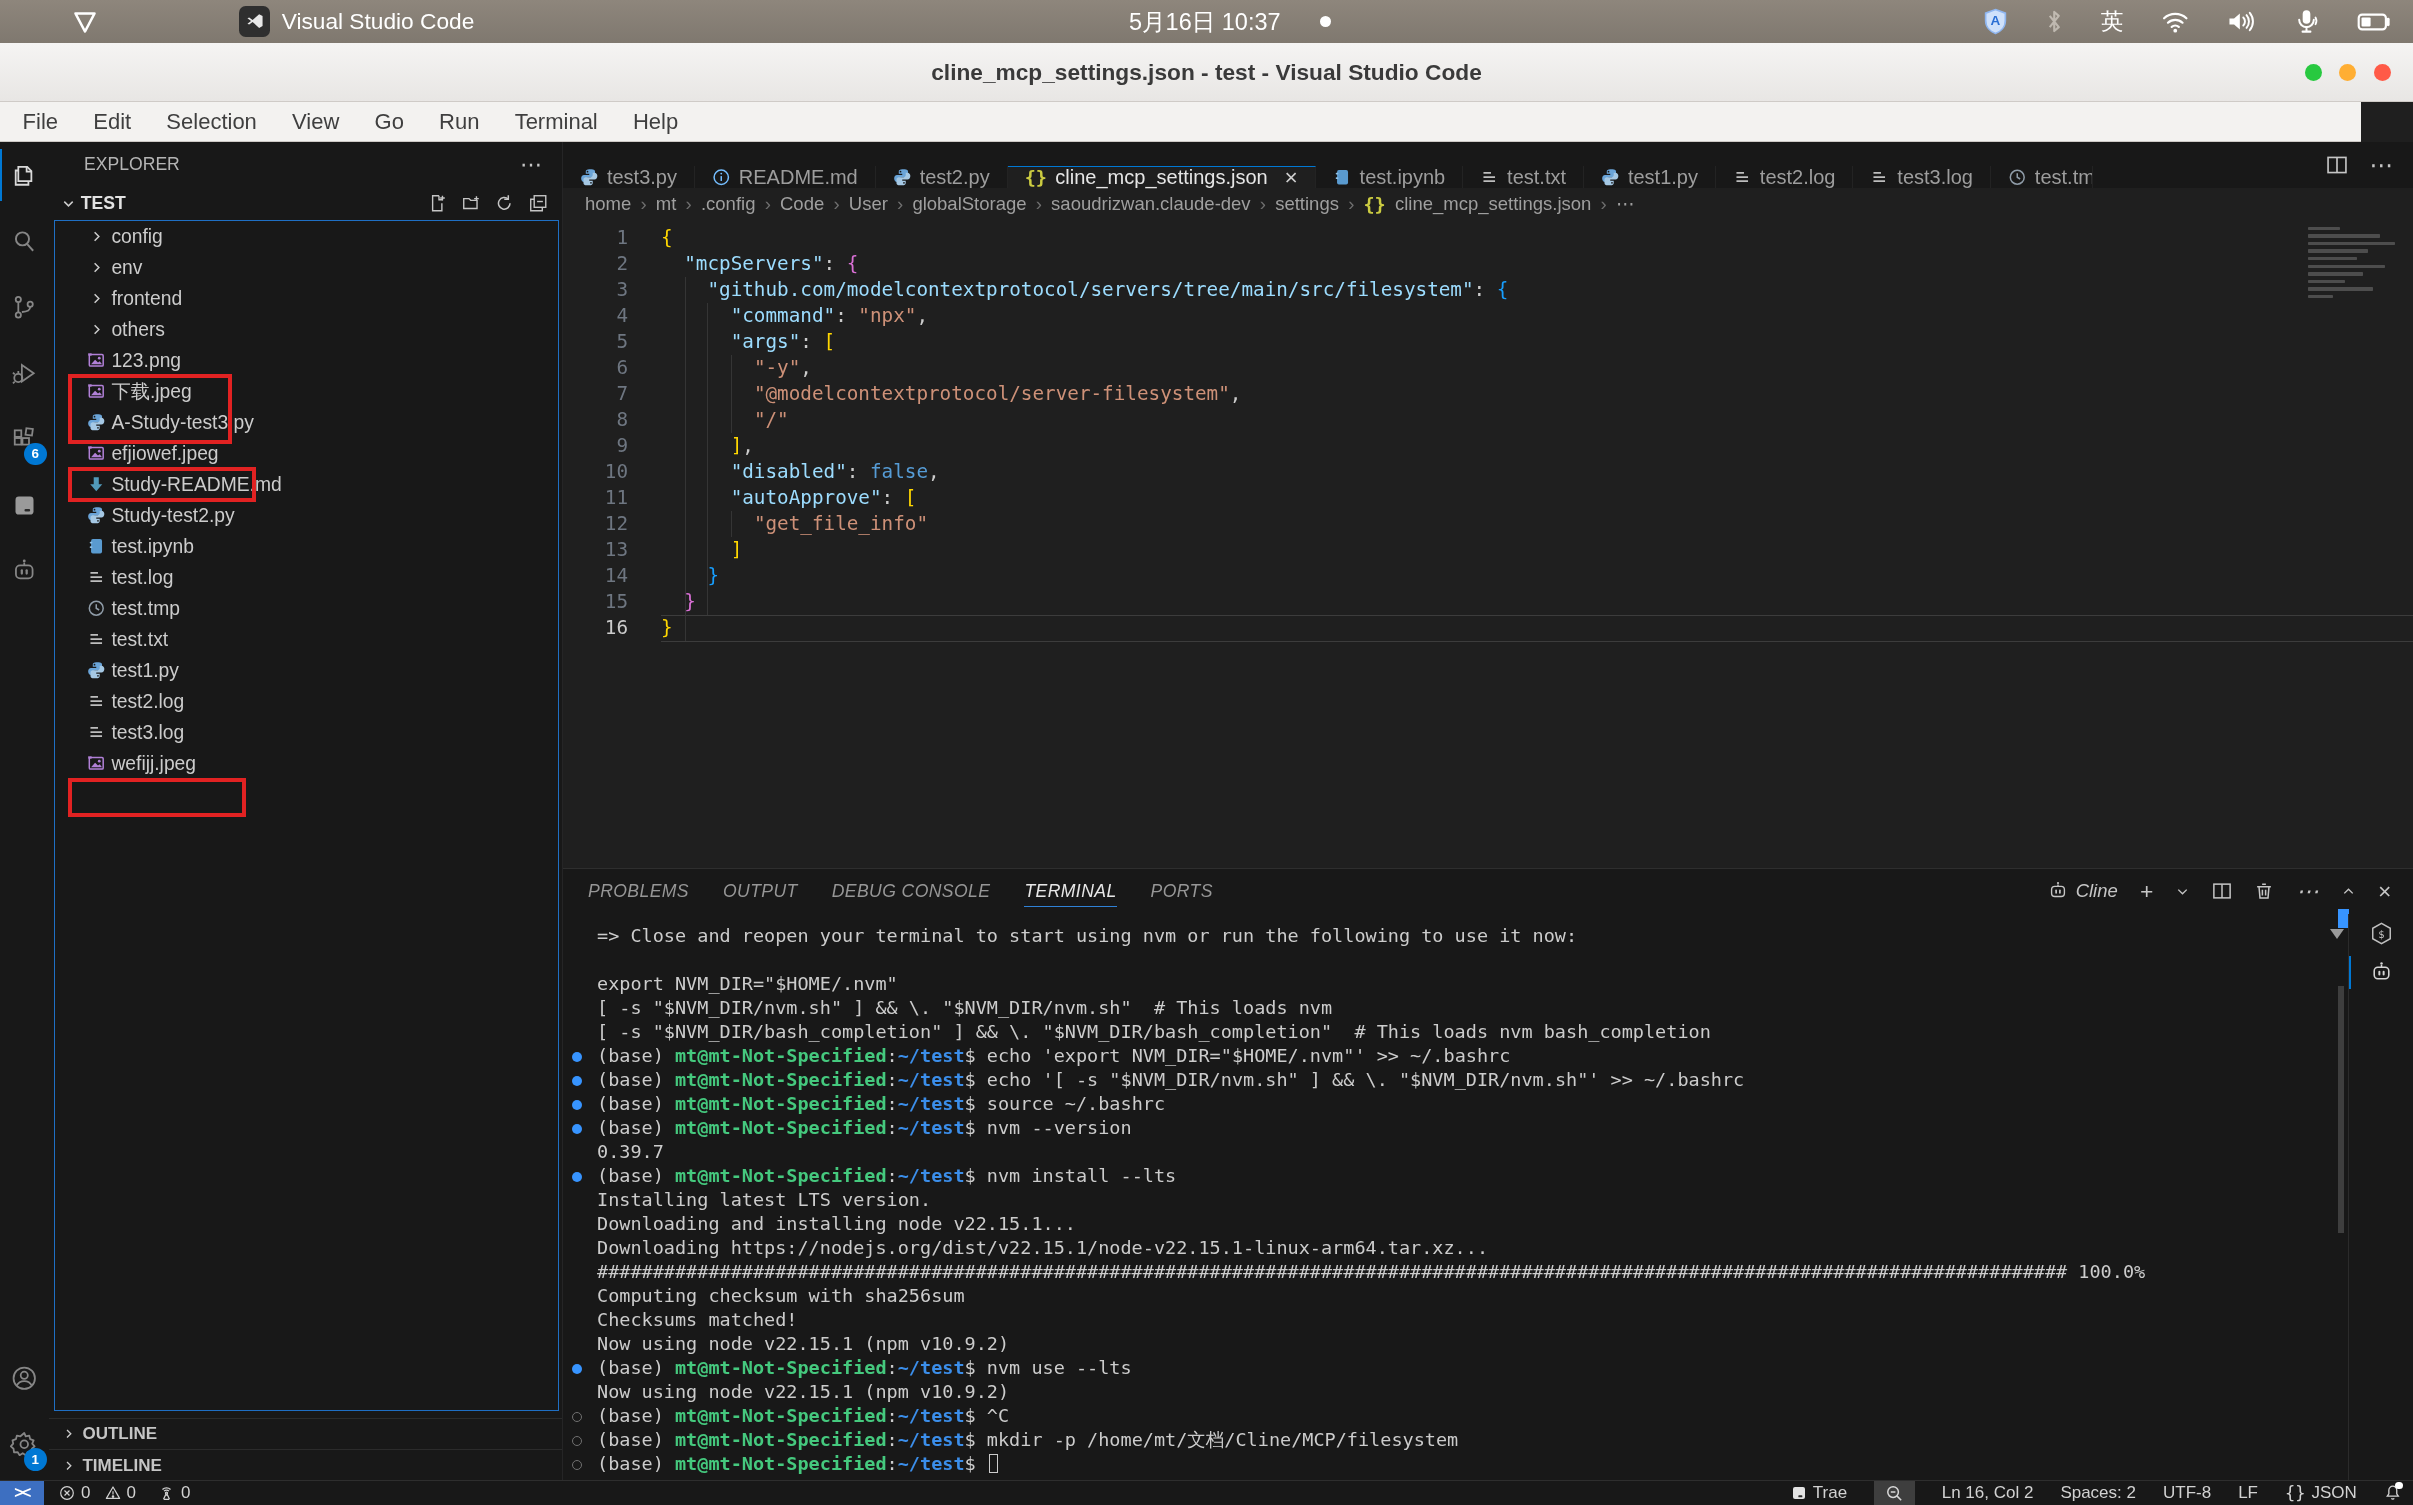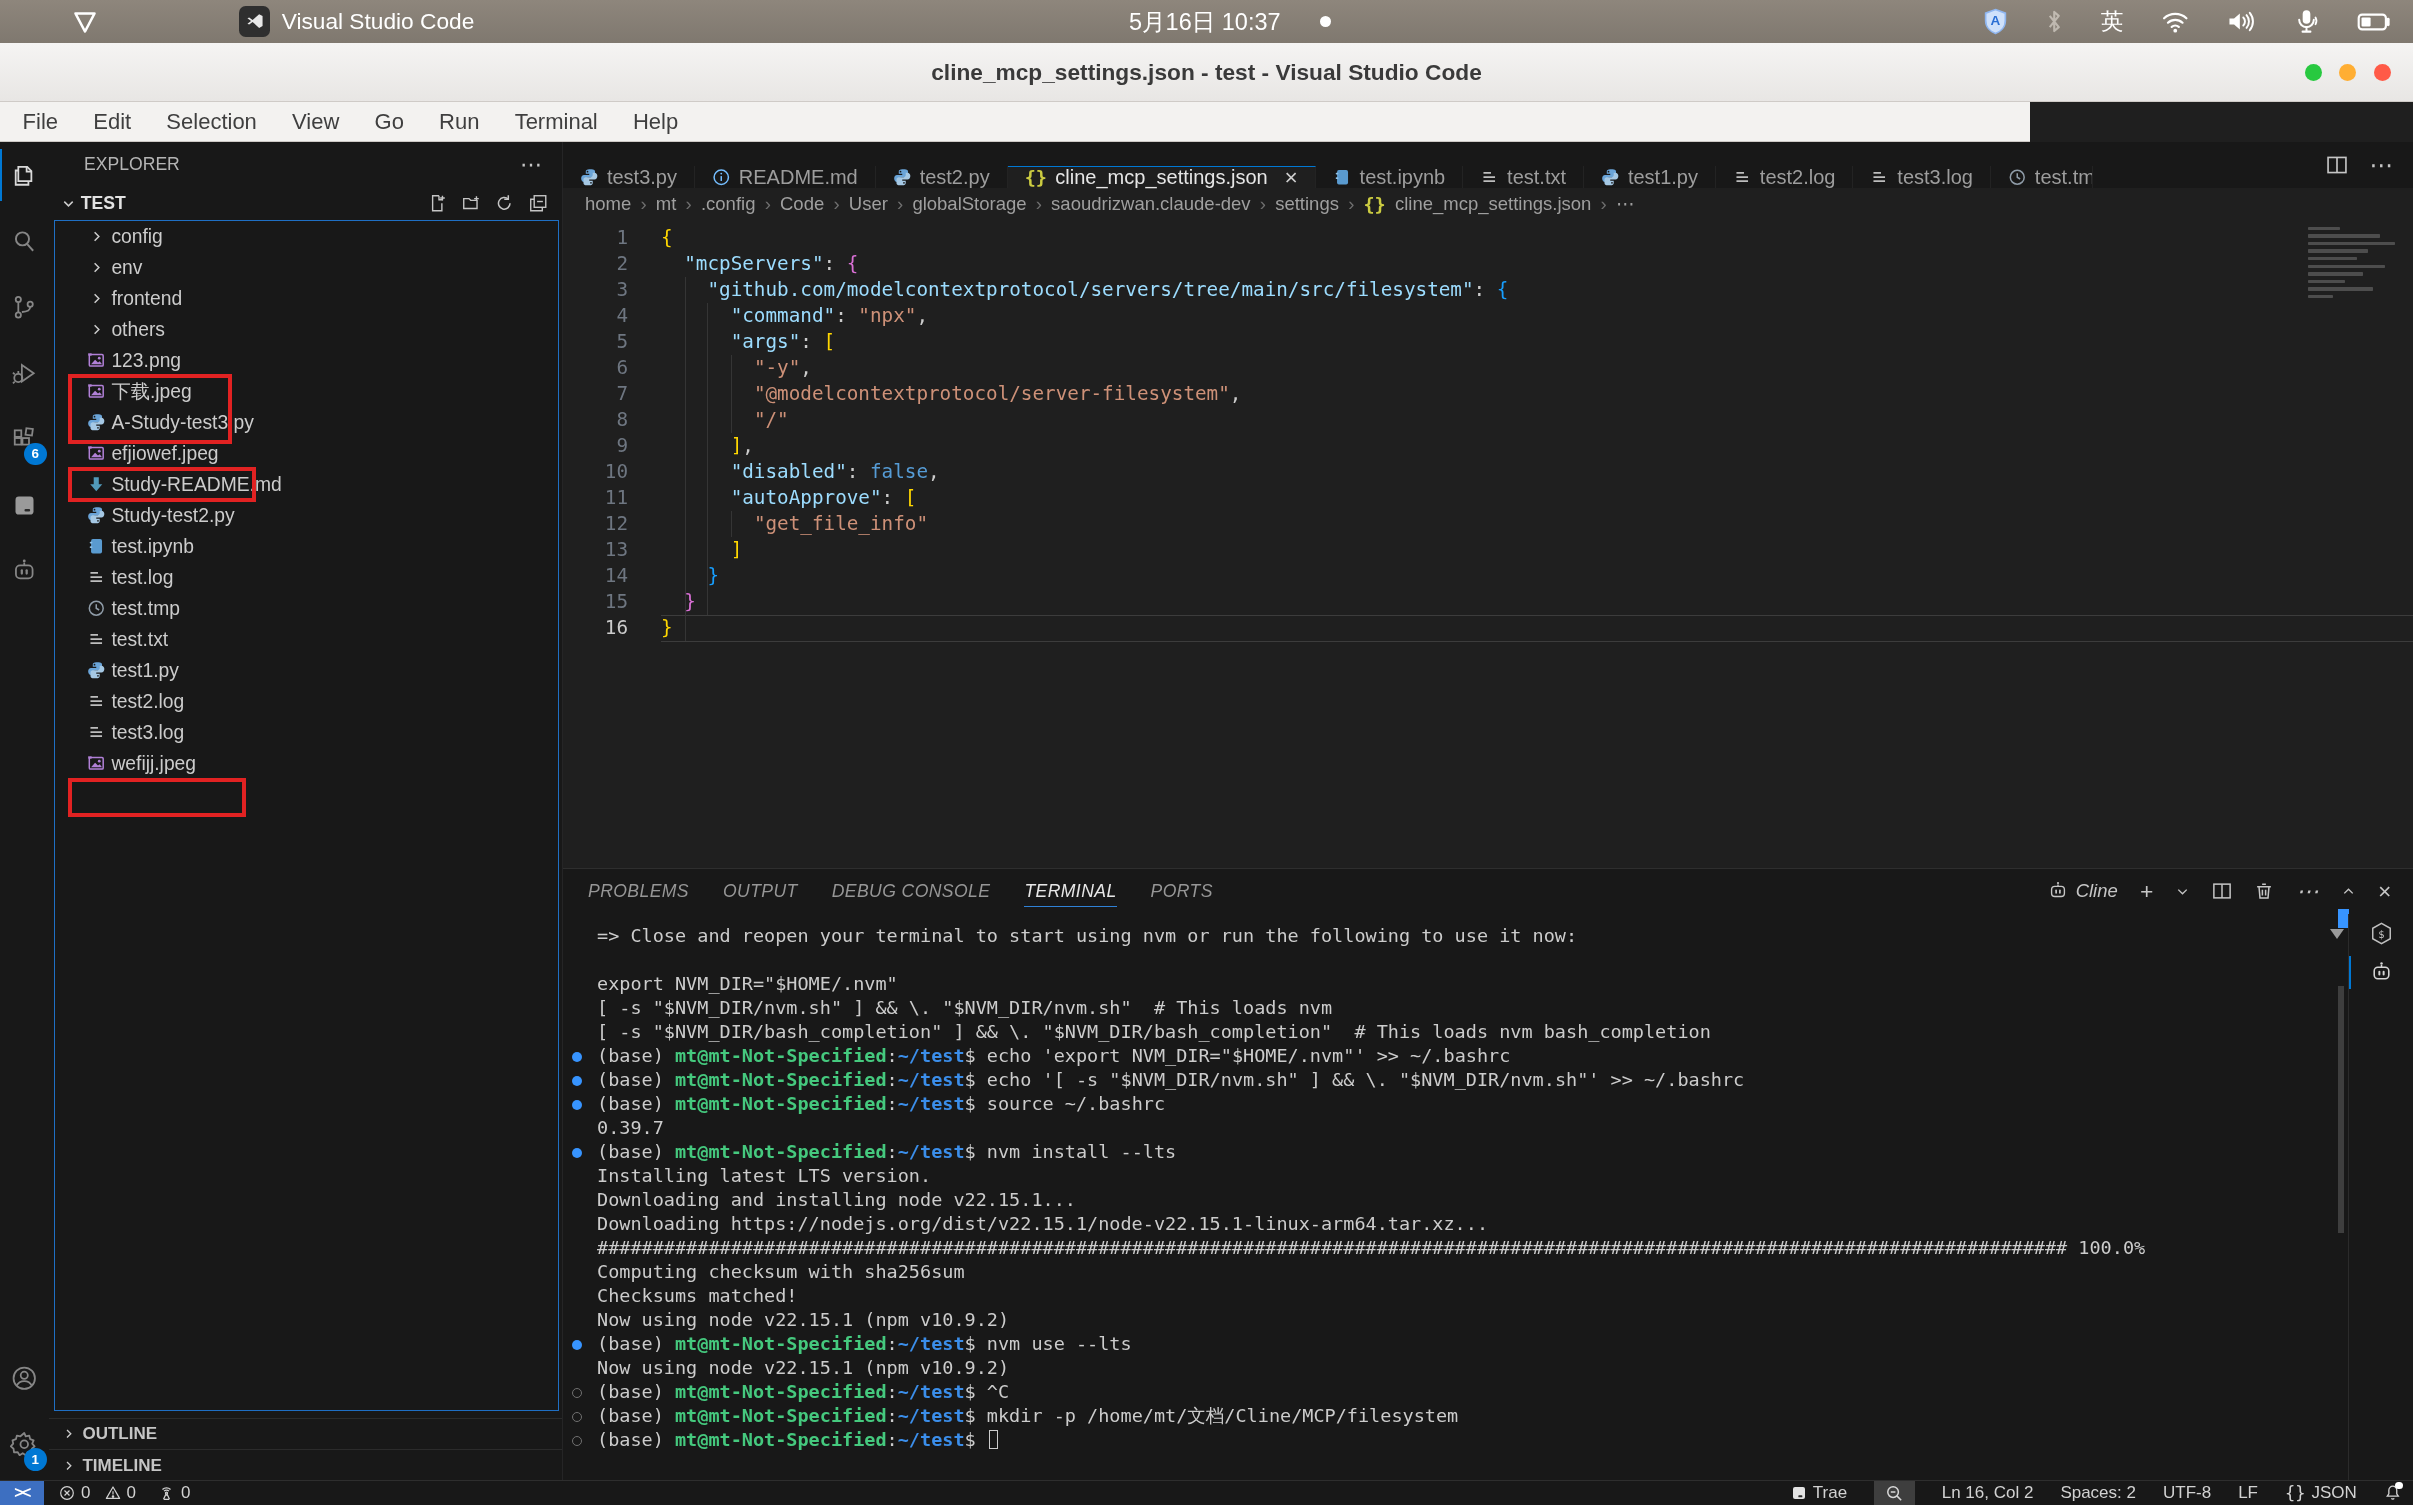--- a/index.html
+++ b/index.html
@@ -18,21 +18,21 @@
   .sys-right{position:absolute;right:22px;top:0;height:43px;display:flex;align-items:center;gap:37px;}
   .ime{font-size:22.7px;}
   
   #titlebar{position:absolute;top:43px;left:0;width:2413px;height:59px;
     background:linear-gradient(#f5f4f3,#e8e6e4);border-bottom:0.8px solid #cfcbc7;}
   #titlebar .wtitle{width:100%;text-align:center;line-height:59px;font-size:22.7px;font-weight:bold;color:#3a3a3a;}
   .lights{position:absolute;right:22px;top:21px;display:flex;gap:17.6px;}
   .light{width:17px;height:17px;border-radius:50%;}
   .l-green{background:#28c940;} .l-orange{background:#ffae33;} .l-red{background:#ff5a47;}
   
-  #menubar{position:absolute;top:102px;left:0;width:2030px;height:40px;background:#f3f2f0;
+  #menubar{position:absolute;top:102px;left:0;width:2361px;height:40px;background:#f3f2f0;
     border-bottom:0.8px solid #cdc9c5;display:flex;align-items:center;padding-left:5px;}
   .menu-item{padding:0 17.6px;font-size:22px;color:#3f3f3f;}
   
   #workbench{position:absolute;top:142px;left:0;width:2413px;height:1339px;background:#1f1f1f;}
   
   #activitybar{position:absolute;left:0;top:0;width:49px;height:100%;background:#181818;}
   .act-item{height:66px;display:flex;align-items:center;justify-content:center;position:relative;color:#868686;}
   .act-item.active{color:#d9d9d9;}
   .act-item.active::before{content:'';position:absolute;left:0;top:6.7px;bottom:6.7px;width:1.7px;background:#0078d4;}
   .act-badge{position:absolute;right:2.5px;bottom:6.7px;min-width:22.7px;height:22.7px;border-radius:11.7px;background:#0078d4;
@@ -709,20 +709,21 @@
       </div>
       <div id="term">
           <div class="tl"><span>=&gt; Close and reopen your terminal to start using nvm or run the following to use it now:</span></div>
           <div class="tl"><span></span></div>
           <div class="tl"><span>export NVM_DIR="$HOME/.nvm"</span></div>
           <div class="tl"><span>[ -s "$NVM_DIR/nvm.sh" ] &amp;&amp; \. "$NVM_DIR/nvm.sh"  # This loads nvm</span></div>
           <div class="tl"><span>[ -s "$NVM_DIR/bash_completion" ] &amp;&amp; \. "$NVM_DIR/bash_completion"  # This loads nvm bash_completion</span></div>
           <div class="tl"><span class="dot"></span><span>(base) </span><span style="color: rgb(69, 201, 126); font-weight: bold;">mt@mt-Not-Specified</span><span>:</span><span style="color: rgb(59, 142, 234); font-weight: bold;">~/test</span><span>$ </span><span>echo 'export NVM_DIR="$HOME/.nvm"' &gt;&gt; ~/.bashrc</span></div>
           <div class="tl"><span class="dot"></span><span>(base) </span><span style="color: rgb(69, 201, 126); font-weight: bold;">mt@mt-Not-Specified</span><span>:</span><span style="color: rgb(59, 142, 234); font-weight: bold;">~/test</span><span>$ </span><span>echo '[ -s "$NVM_DIR/nvm.sh" ] &amp;&amp; \. "$NVM_DIR/nvm.sh"' &gt;&gt; ~/.bashrc</span></div>
           <div class="tl"><span class="dot"></span><span>(base) </span><span style="color: rgb(69, 201, 126); font-weight: bold;">mt@mt-Not-Specified</span><span>:</span><span style="color: rgb(59, 142, 234); font-weight: bold;">~/test</span><span>$ </span><span>source ~/.bashrc</span></div>
+          <div class="tl"><span class="dot"></span><span>(base) </span><span style="color: rgb(69, 201, 126); font-weight: bold;">mt@mt-Not-Specified</span><span>:</span><span style="color: rgb(59, 142, 234); font-weight: bold;">~/test</span><span>$ </span><span>nvm --version</span></div>
           <div class="tl"><span>0.39.7</span></div>
           <div class="tl"><span class="dot"></span><span>(base) </span><span style="color: rgb(69, 201, 126); font-weight: bold;">mt@mt-Not-Specified</span><span>:</span><span style="color: rgb(59, 142, 234); font-weight: bold;">~/test</span><span>$ </span><span>nvm install --lts</span></div>
           <div class="tl"><span>Installing latest LTS version.</span></div>
           <div class="tl"><span>Downloading and installing node v22.15.1...</span></div>
           <div class="tl"><span>Downloading https://nodejs.org/dist/v22.15.1/node-v22.15.1-linux-arm64.tar.xz...</span></div>
           <div class="tl"><span>#################################################################################################################################### 100.0%</span></div>
           <div class="tl"><span>Computing checksum with sha256sum</span></div>
           <div class="tl"><span>Checksums matched!</span></div>
           <div class="tl"><span>Now using node v22.15.1 (npm v10.9.2)</span></div>
           <div class="tl"><span class="dot"></span><span>(base) </span><span style="color: rgb(69, 201, 126); font-weight: bold;">mt@mt-Not-Specified</span><span>:</span><span style="color: rgb(59, 142, 234); font-weight: bold;">~/test</span><span>$ </span><span>nvm use --lts</span></div>

